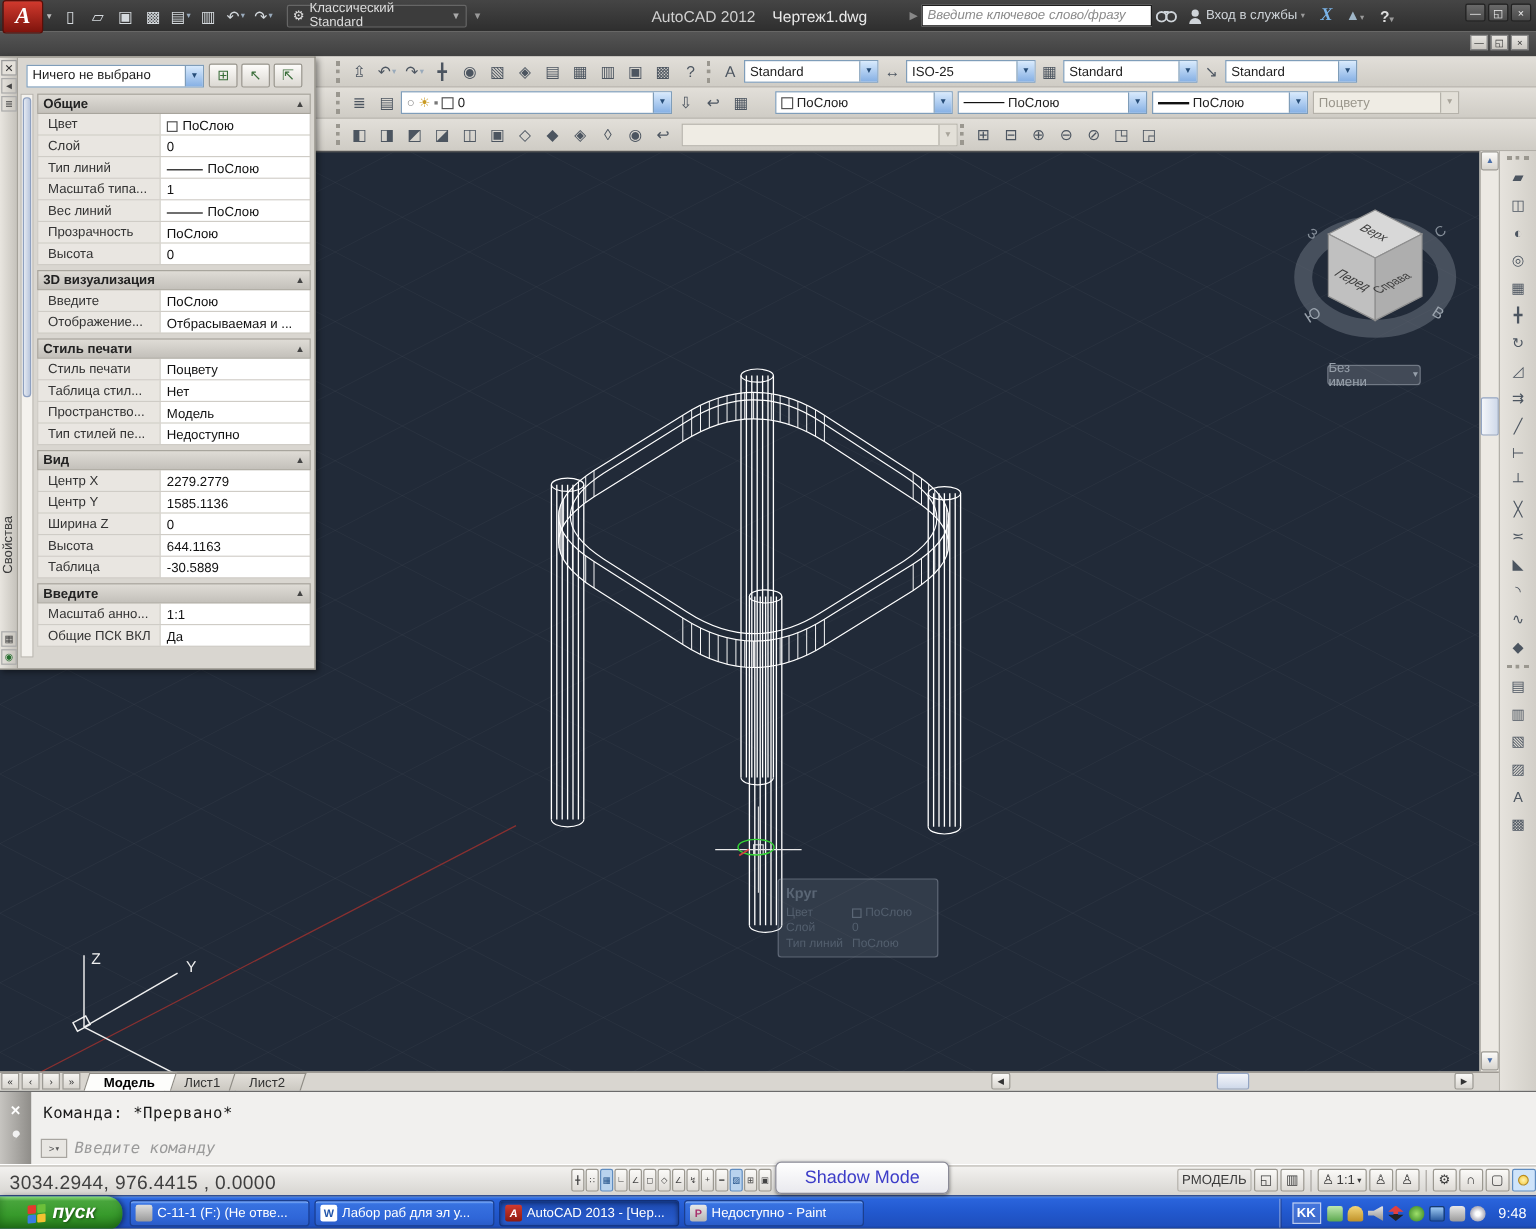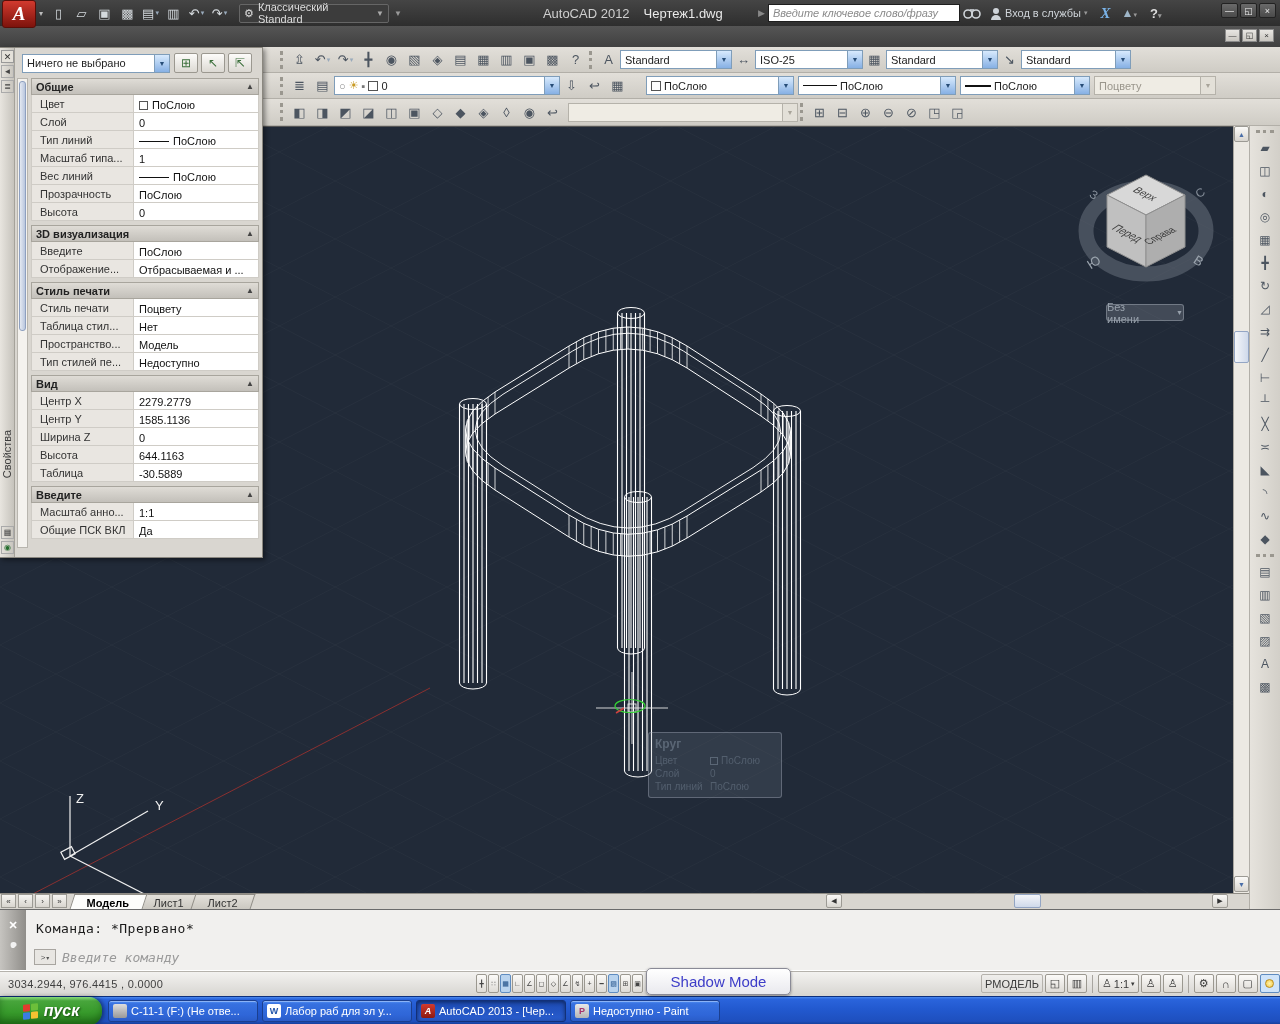--- a/index.html
+++ b/index.html
@@ -92,21 +92,21 @@
 .cmdwin{left:0;top:909px;width:1280px;height:61px;background:#f1f0ee;border-top:1px solid #6b6b6b}
 .cmd-strip{position:absolute;left:0;top:0;width:26px;height:100%;background:linear-gradient(90deg,#c6c4c0,#8f8d89);display:flex;flex-direction:column;align-items:center;gap:8px;padding-top:8px}
 .cmd-x{width:15px;height:15px;color:#fff;font-size:11px;font-weight:bold;display:flex;align-items:center;justify-content:center}
 .cmd-hist{position:absolute;left:36px;top:11px;font-family:"DejaVu Sans Mono",monospace;font-size:13px;color:#1a1a1a;letter-spacing:.5px}
 .cmd-prompt{position:absolute;left:34px;top:38px;display:flex;align-items:center;gap:6px}
 .cmdbox{width:22px;height:16px;background:#e8e6e2;border:1px solid #a8a5a0;font-size:8px;color:#555;display:flex;align-items:center;justify-content:center;gap:1px}
 .cmd-input{width:640px;height:18px;border:none;background:transparent;font-family:"DejaVu Sans Mono",monospace;font-size:13px;color:#333}
 .cmd-input::placeholder{color:#9a9a9a;font-style:italic}
 
 .statusbar{left:0;top:970px;width:1280px;height:26px;background:linear-gradient(#f4f3f1,#d7d5d1);border-top:1px solid #fff;box-shadow:inset 0 1px 0 #b5b2ac}
-.coords{position:absolute;left:8px;top:7px;font-size:11px;color:#3f3f3f;letter-spacing:.3px}
+.coords{position:absolute;left:8px;top:7px;font-size:16px;color:#3f3f3f;letter-spacing:.3px}
 .toggles{position:absolute;left:476px;top:3px;display:flex;gap:1px}
 .tgl{width:11px;height:19px;background:linear-gradient(#fbfaf8,#dedbd6);border:1px solid #9b9890;border-radius:2px;font-size:7px;color:#444;display:flex;align-items:center;justify-content:center;overflow:hidden}
 .tgl.active{background:#b9d3ee;border-color:#5f8cc0;color:#1d4d86}
 .shadow-btn{position:absolute;left:646px;top:-3px;width:145px;height:27px;background:linear-gradient(#ffffff,#e9e9ee);border:1px solid #8a8a96;border-radius:5px;box-shadow:0 1px 3px rgba(0,0,0,.4);color:#3d3dc8;font-size:15px;display:flex;align-items:center;justify-content:center;z-index:60}
 .sb-right{position:absolute;left:981px;top:3px;display:flex;align-items:flex-end;gap:2px}
 .sb-btn{height:19px;min-width:20px;padding:0 3px;background:linear-gradient(#fbfaf8,#dedbd6);border:1px solid #9b9890;border-radius:2px;font-size:11px;color:#3a3a3a;display:flex;align-items:center;justify-content:center;gap:2px}
 .sb-btn.flat{background:transparent;border-color:#b5b2ac}
 .sb-sep{width:1px;height:18px;background:#a8a5a0;margin:0 3px}
 .bulb{width:9px;height:9px;border-radius:50%;background:radial-gradient(#fff3b0,#f4c83c);border:1px solid #b98c20}
 .sb-btn.active{background:#cfe4fa;border-color:#5f8cc0}
@@ -1173,15 +1173,33 @@
         </div>
         <div class="task active g-acad">
           <span class="ticon">A</span>
           <span>AutoCAD 2013 - [Чер...</span>
         </div>
         <div class="task g-paint">
           <span class="ticon">P</span>
           <span>Недоступно - Paint</span>
         </div>
       </div>
+    <div class="tray">
+      <div class="tray-div"></div>
+      <div class="langbox">
+          <span>KK</span>
+        </div>
+      <div style="display:flex;gap:4px;align-items:center">
+
+      <span class="tray-ic g-flash-card"></span>
+          <span class="tray-ic g-keys"></span>
+          <span class="tray-ic g-volume"></span>
+          <span class="tray-ic g-updown"></span>
+          <span class="tray-ic g-antivirus"></span>
+          <span class="tray-ic g-display"></span>
+          <span class="tray-ic g-dialer"></span>
+          <span class="tray-ic g-cd"></span>
+        </div>
+      <span class="clock">9:48</span>
+    </div>
   </div>
 
 </div>
 
 </body></html>

